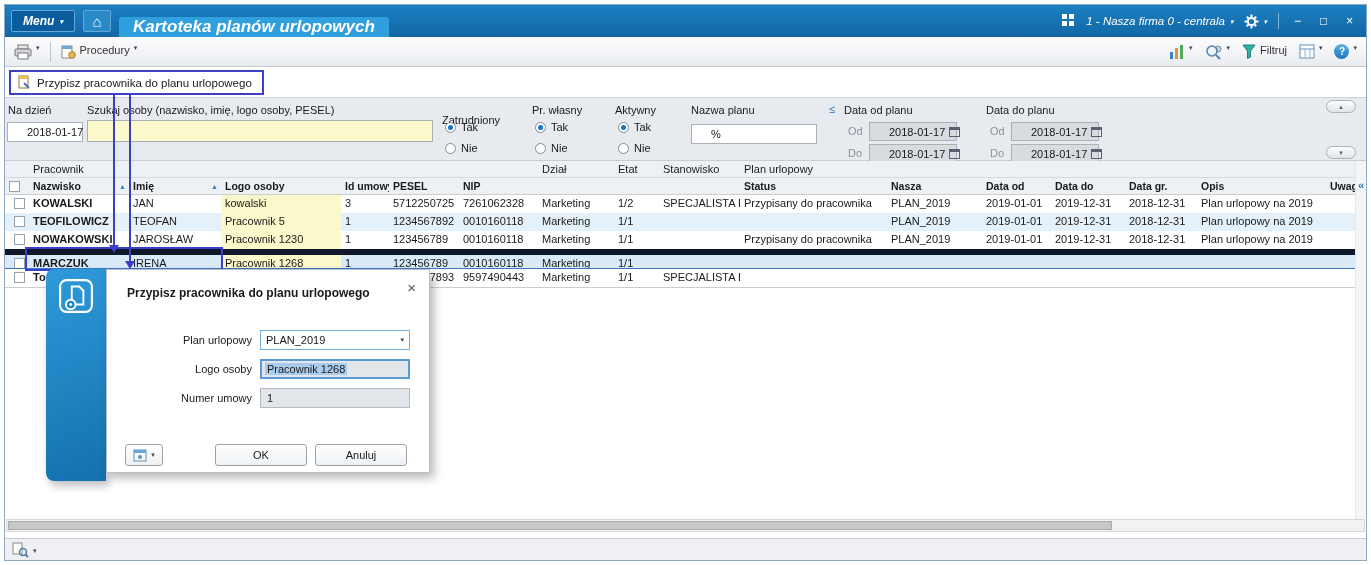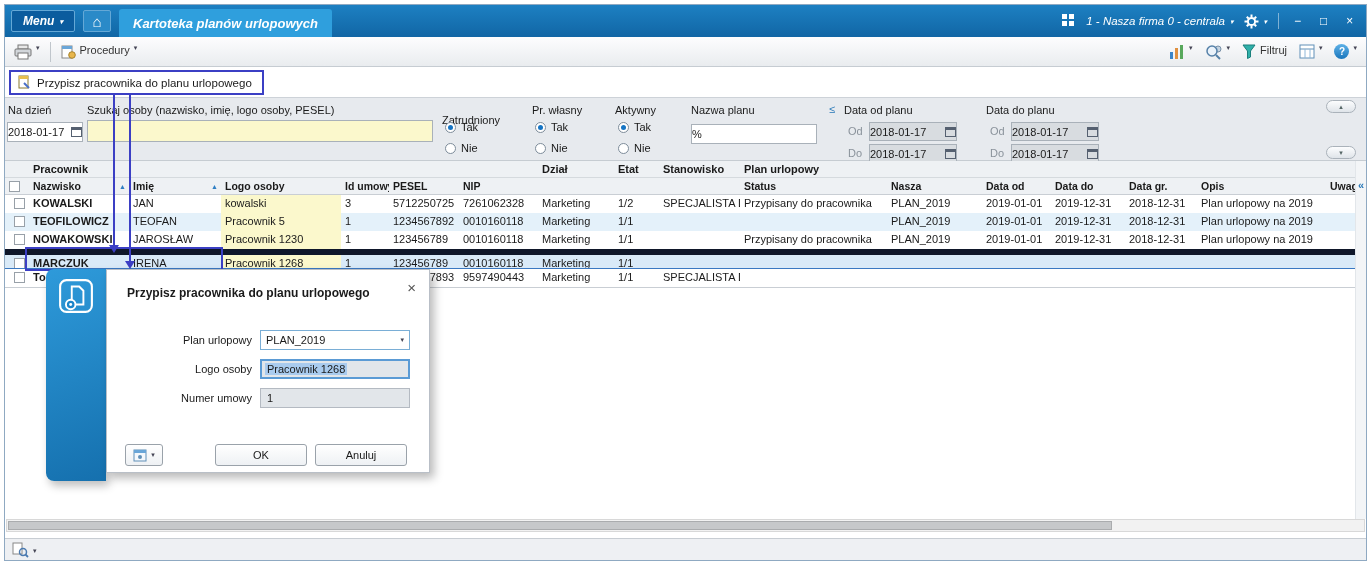--- a/index.html
+++ b/index.html
@@ -6,51 +6,51 @@
   html,body { width:1371px; height:565px; background:#fff; }
   body { font-family:"Liberation Sans",sans-serif; font-size:11px; color:#1a1a1a; }
   .stage { position:relative; width:1371px; height:565px; overflow:hidden; background:#fff; }
   .window { position:absolute; left:4px; top:4px; width:1363px; height:557px; border:1px solid #8fa9c2; background:#fff; overflow:hidden; }
 
   
   .titlebar { position:absolute; left:0; top:0; width:100%; height:32px; background:linear-gradient(#1d80c2,#1166a5); display:flex; align-items:center;font-style:italic; }
   .menu-btn { margin-left:6px; width:64px; height:22px; background:#0b5c9e; border:1px solid #64a8d6; border-radius:2px; color:#fff; font-weight:bold; font-size:12px; display:flex; align-items:center; justify-content:center; gap:5px; cursor:default; }
   .chev { font-size:7px; line-height:1; }
   .home-btn { margin-left:8px; width:28px; height:22px; background:#2a8ac8; border:1px solid #64a8d6; border-radius:2px; color:#fff; display:flex; align-items:center; justify-content:center; font-size:15px; }
-  .tab { margin-left:8px; align-self:flex-end; height:28px; padding:0 14px; background:#2f9fdd; color:#fff; font-weight:bold; font-size:13px; display:flex; align-items:center; border-radius:3px 3px 0 0; white-space:nowrap; }
+  .tab { margin-left:8px; align-self:flex-end; height:20px; padding:0 14px; background:#2f9fdd; color:#fff; font-weight:bold; font-size:17px; display:flex; align-items:center; border-radius:3px 3px 0 0; white-space:nowrap; }
   .tb-right { margin-left:auto; display:flex; align-items:center; gap:11px; color:#fff; padding-right:9px; }
   .company { display:flex; align-items:center; gap:5px; font-size:11.5px; white-space:nowrap; }
   .gearwrap { display:flex; align-items:center; gap:4px; }
   .wsep { width:1px; height:16px; background:rgba(255,255,255,.45); }
   .wc { width:15px; text-align:center; font-size:12px; }
 
   
   .toolbar { position:absolute; left:0; top:32px; width:100%; height:30px; background:linear-gradient(#fdfdfe,#e9ecef); border-bottom:1px solid #c6ccd2; display:flex; align-items:center; padding:0 9px; gap:6px; }
   .tbtn { display:flex; gap:4px; color:#333; }
   .tsep { width:1px; height:20px; background:#c0c6cc; margin:0 4px; }
   .tright { margin-left:auto; display:flex; align-items:center; gap:12px; }
   .dchev { font-size:7px; color:#445; }
   .help-circle { width:15px; height:15px; border-radius:50%; background:linear-gradient(#5fb2e8,#1a76bc); color:#fff; font-weight:bold; font-size:10px; display:flex; align-items:center; justify-content:center; }
 
   
   .filterpanel { position:absolute; left:0; top:92px; width:100%; height:64px; background:#e7eaee; border-top:1px solid #cdd2d8; border-bottom:1px solid #c6ccd2; }
   .fl { position:absolute; font-weight:normal; white-space:nowrap; }
-  .fi { position:absolute; background:#fff; border:1px solid #a9b1b9; height:20px; display:flex; align-items:center; padding:0 0; gap:4px; white-space:nowrap; }
+  .fi { position:absolute; background:#fff; border:1px solid #a9b1b9; height:20px; display:flex; align-items:center; padding:0 19px; gap:4px; white-space:nowrap; }
   .fi.yellow { background:#fbf8cc; }
   .fi.gray { background:#d8dce0; height:19px; }
   .cal { width:11px; height:10px; border:1px solid #556070; border-top:3px solid #556070; margin-left:auto; flex:0 0 auto; }
   .radio { width:11px; height:11px; border-radius:50%; border:1px solid #7d8c9a; background:#fff; display:inline-block; position:relative; flex:0 0 auto; }
   .radio.on::after { content:""; position:absolute; inset:2px; border-radius:50%; background:#1574c4; }
   .ro { position:absolute; display:flex; align-items:center; gap:5px; }
   .odlab { position:absolute; color:#8a929b; }
   .pill { position:absolute; width:30px; height:13px; background:linear-gradient(#fcfdfe,#dfe4e9); border:1px solid #aab2ba; border-radius:7px; display:flex; align-items:center; justify-content:center; font-size:7px; color:#566; }
 
   
   .tablearea { position:absolute; left:0; top:156px; width:1361px; }
-  .grow { display:grid; grid-template-columns:533px 76px 45px 81px 626px; height:17px; background:#eef1f4; border-bottom:1px solid #d5dade; font-weight:bold; line-height:16px; }
+  .grow { display:grid; grid-template-columns:533px 76px 45px 81px 626px; height:17px; background:#eef1f4; border-bottom:1px solid #d5dade; font-weight:normal; line-height:16px; }
   .gc { overflow:hidden; white-space:nowrap; padding-left:4px; }
   .hrow { display:grid; grid-template-columns:24px 100px 92px 120px 48px 70px 79px 76px 45px 81px 147px 95px 69px 74px 72px 129px 40px; height:17px; background:#eef1f4; border-bottom:1px solid #c9ced4; font-weight:bold; font-size:10.5px; }
   .hc { display:flex; align-items:center; justify-content:space-between; padding:0 3px 0 4px; overflow:hidden; white-space:nowrap; }
   .sort { color:#2f7fc4; font-size:7px; flex:0 0 auto; }
   .trow { display:grid; grid-template-columns:24px 100px 92px 120px 48px 70px 79px 76px 45px 81px 147px 95px 69px 74px 72px 129px 40px; height:18px; line-height:17px; background:#fff; }
   .trow.alt { background:#e4f1fa; }
   .trow.selected { background:#d9eaf8; border-top:6px solid #0f172a; border-bottom:1px solid #3a78c2; height:20px; }
   .cell { padding-left:4px; overflow:hidden; white-space:nowrap; }
   .c-nazwisko { font-weight:bold; }
   .c-logo { background:#fbf8cc; }

